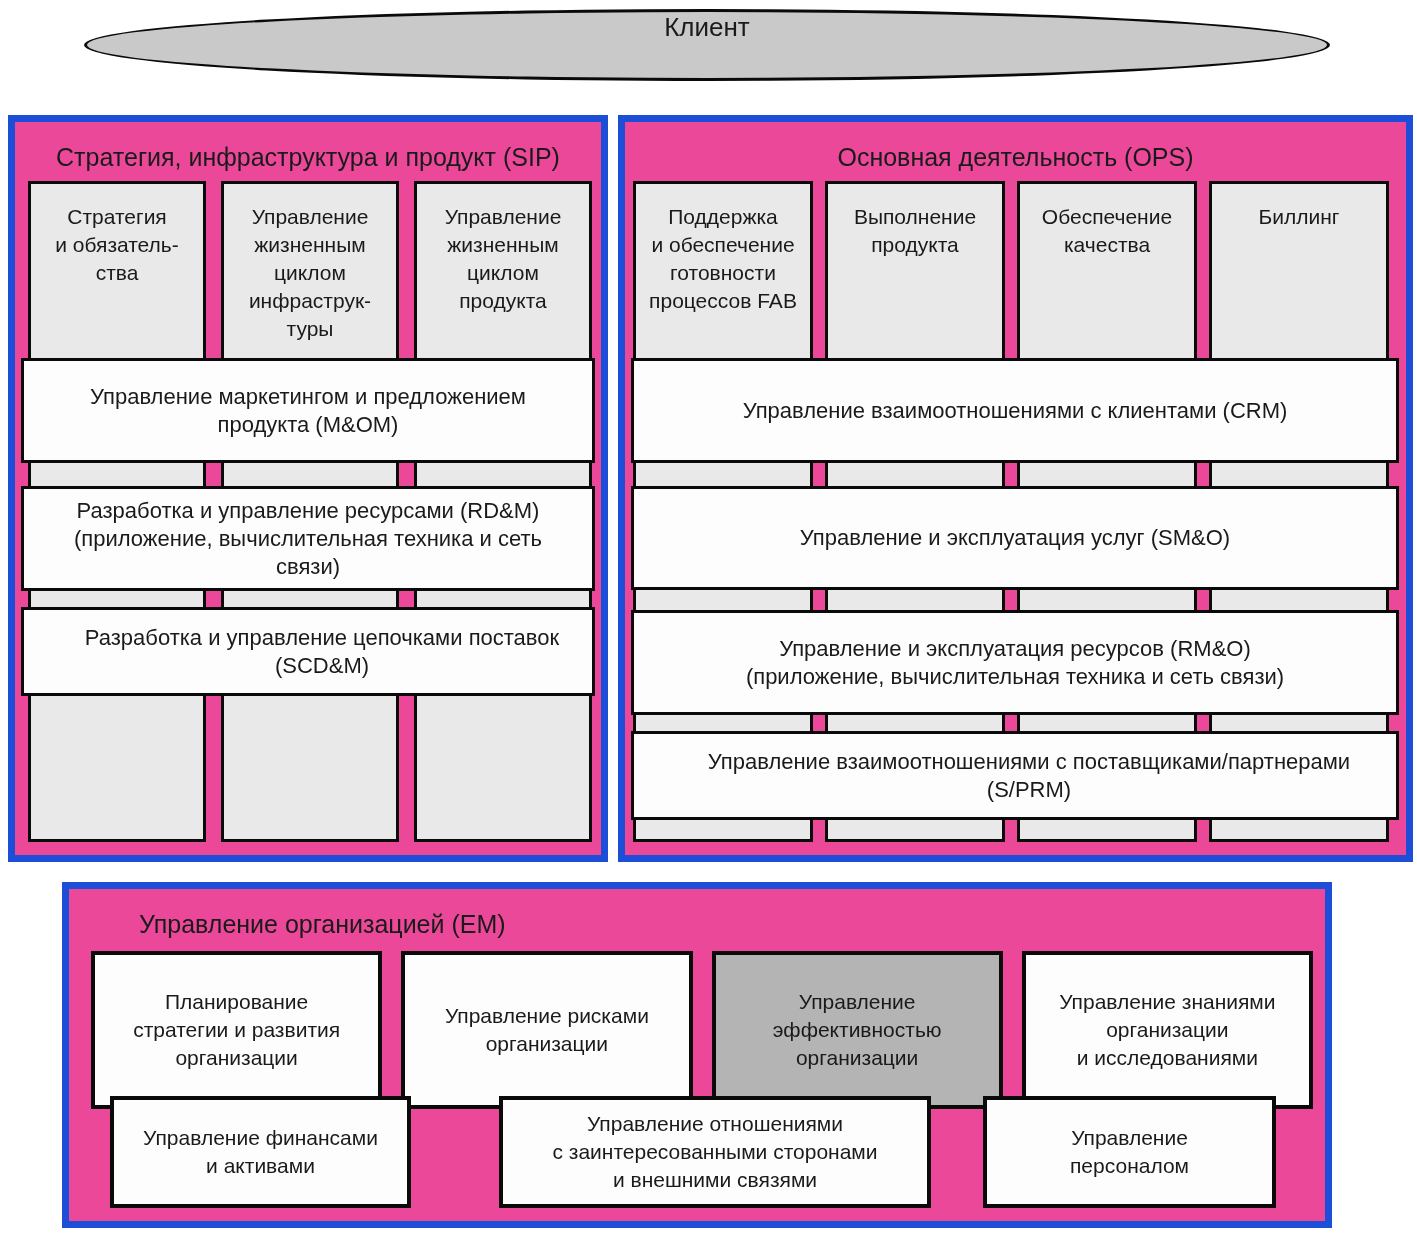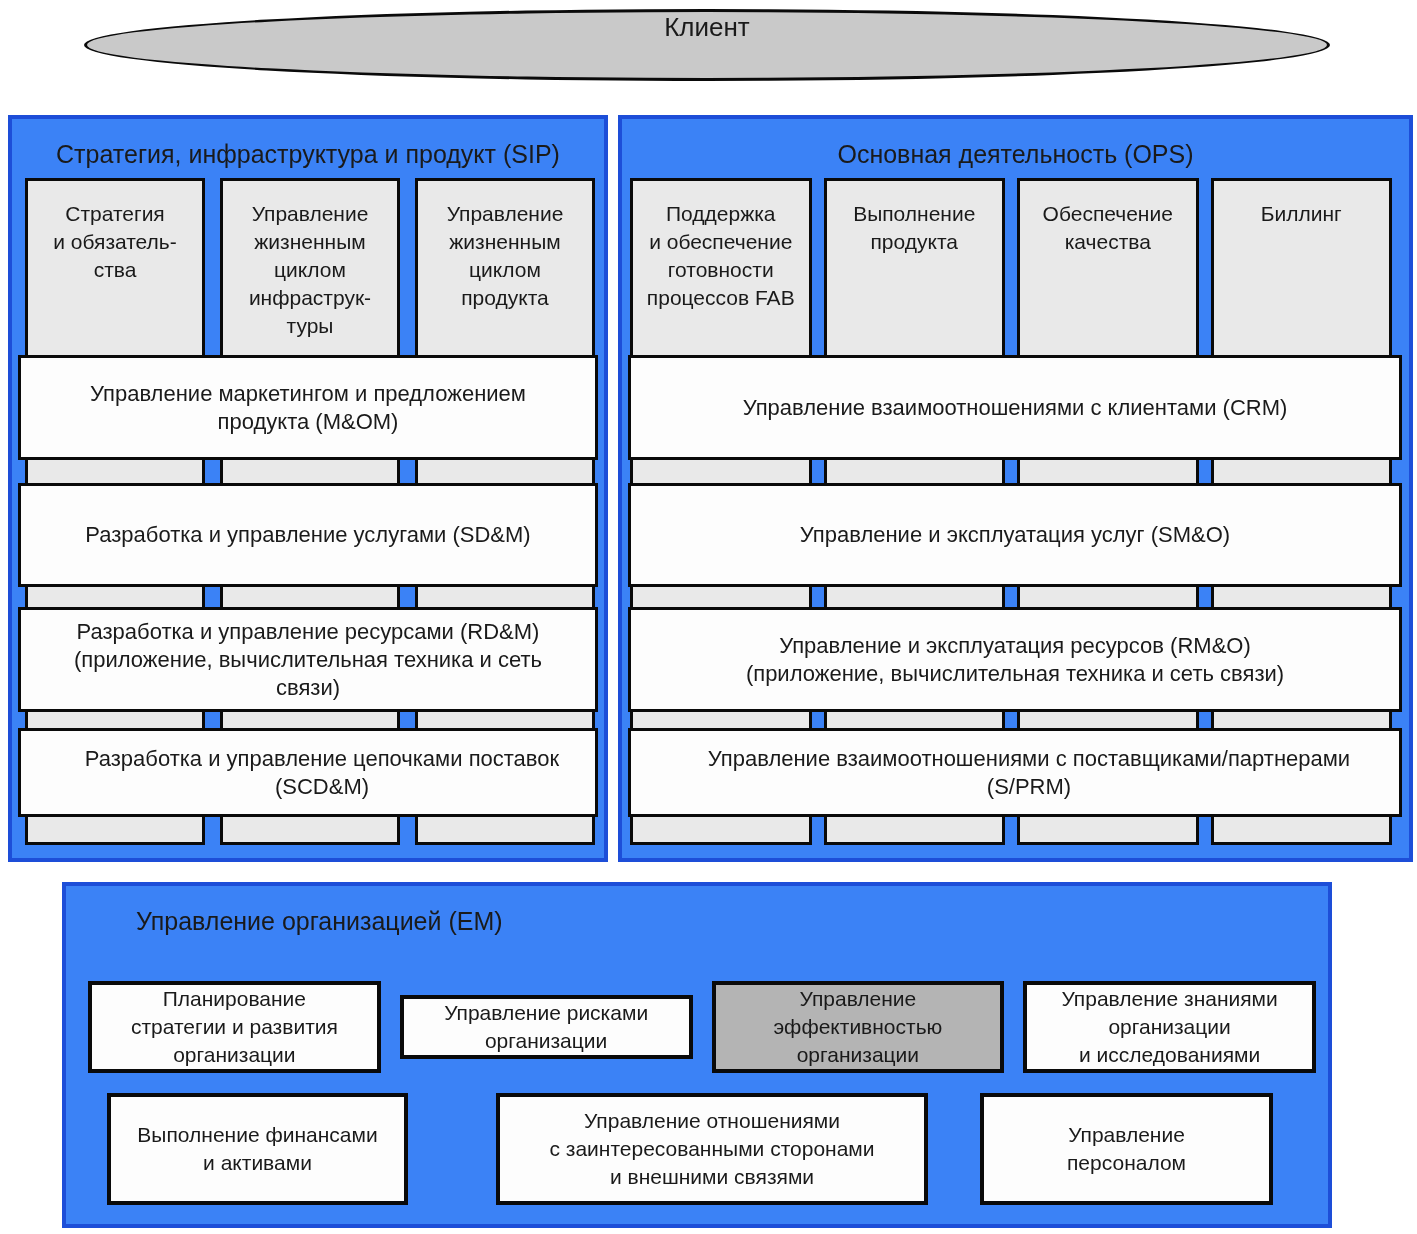--- a/index.html
+++ b/index.html
@@ -13,21 +13,21 @@
   
   .ellipse{
     position:absolute;left:84px;top:9px;width:1246px;height:72px;
     background:#c9c9c9;border:3px solid #0a0a0a;border-radius:50%;
     box-sizing:border-box;display:flex;align-items:flex-start;justify-content:center;
     font-size:26px;
   }
 
   
   .panel{
-    position:absolute;background:#3b82f6;border:4px solid #1d4ed8;
+    position:absolute;background:#ec4899;border:7px solid #1d4ed8;
     box-sizing:border-box;
   }
   #sip{left:8px;top:115px;width:600px;height:747px;}
   #ops{left:618px;top:115px;width:795px;height:747px;}
   .panel-title{
     text-align:center;padding-top:20px;font-size:25px;line-height:1.2;
   }
   .panel-body{position:absolute;top:59px;left:0;right:0;bottom:0;}
 
   .columns-layer{
@@ -56,21 +56,21 @@
   .prow-2{height:104px;margin-bottom:20px;}
   .prow-3{height:105px;margin-bottom:16px;}
   .prow-4{height:89px;padding-left:28px;}
   .row-label{white-space:pre-line;display:block;}
 
   
   #em{left:62px;top:882px;width:1270px;height:346px;padding-left:20px;}
   #em .panel-title{text-align:left;padding:20px 0 0 50px;}
   .em-row-a{
     position:absolute;top:62px;left:22px;right:12px;height:158px;
-    display:flex;gap:19px;align-items:center;
+    display:flex;gap:19px;
   }
   .em-box{
     background:#fdfdfd;border:4px solid #0a0a0a;box-sizing:border-box;
     display:flex;align-items:center;justify-content:center;text-align:center;
     font-size:21px;line-height:28px;
   }
   .em-row-a .em-box{flex:1 1 0;}
   .em-box.highlight{background:#b4b4b4;}
   .em-box-b{position:absolute;top:207px;height:112px;}
   .em-box-b1{left:41px;width:301px;}
@@ -108,23 +108,20 @@
 жизненным
 циклом
 продукта</span>
         </div>
       </div>
       <div class="rows-layer">
         <div class="prow prow-1">
           <span class="row-label">Управление маркетингом и предложением
 продукта (M&amp;OM)</span>
         </div>
-        <div class="prow prow-2">
-          <span class="row-label">Разработка и управление услугами (SD&amp;M)</span>
-        </div>
         <div class="prow prow-3">
           <span class="row-label">Разработка и управление ресурсами (RD&amp;M)
 (приложение, вычислительная техника и сеть
 связи)</span>
         </div>
         <div class="prow prow-4">
           <span class="row-label">Разработка и управление цепочками поставок
 (SCD&amp;M)</span>
         </div>
       </div>
@@ -189,21 +186,21 @@
 эффективностью
 организации</span>
       </div>
       <div class="em-box">
         <span class="em-box-label">Управление знаниями
 организации
 и исследованиями</span>
       </div>
     </div>
     <div class="em-box em-box-b em-box-b1">
-      <span class="em-box-label">Выполнение финансами
+      <span class="em-box-label">Управление финансами
 и активами</span>
     </div>
     <div class="em-box em-box-b em-box-b2">
       <span class="em-box-label">Управление отношениями
 с заинтересованными сторонами
 и внешними связями</span>
     </div>
     <div class="em-box em-box-b em-box-b3">
       <span class="em-box-label">Управление
 персоналом</span>

